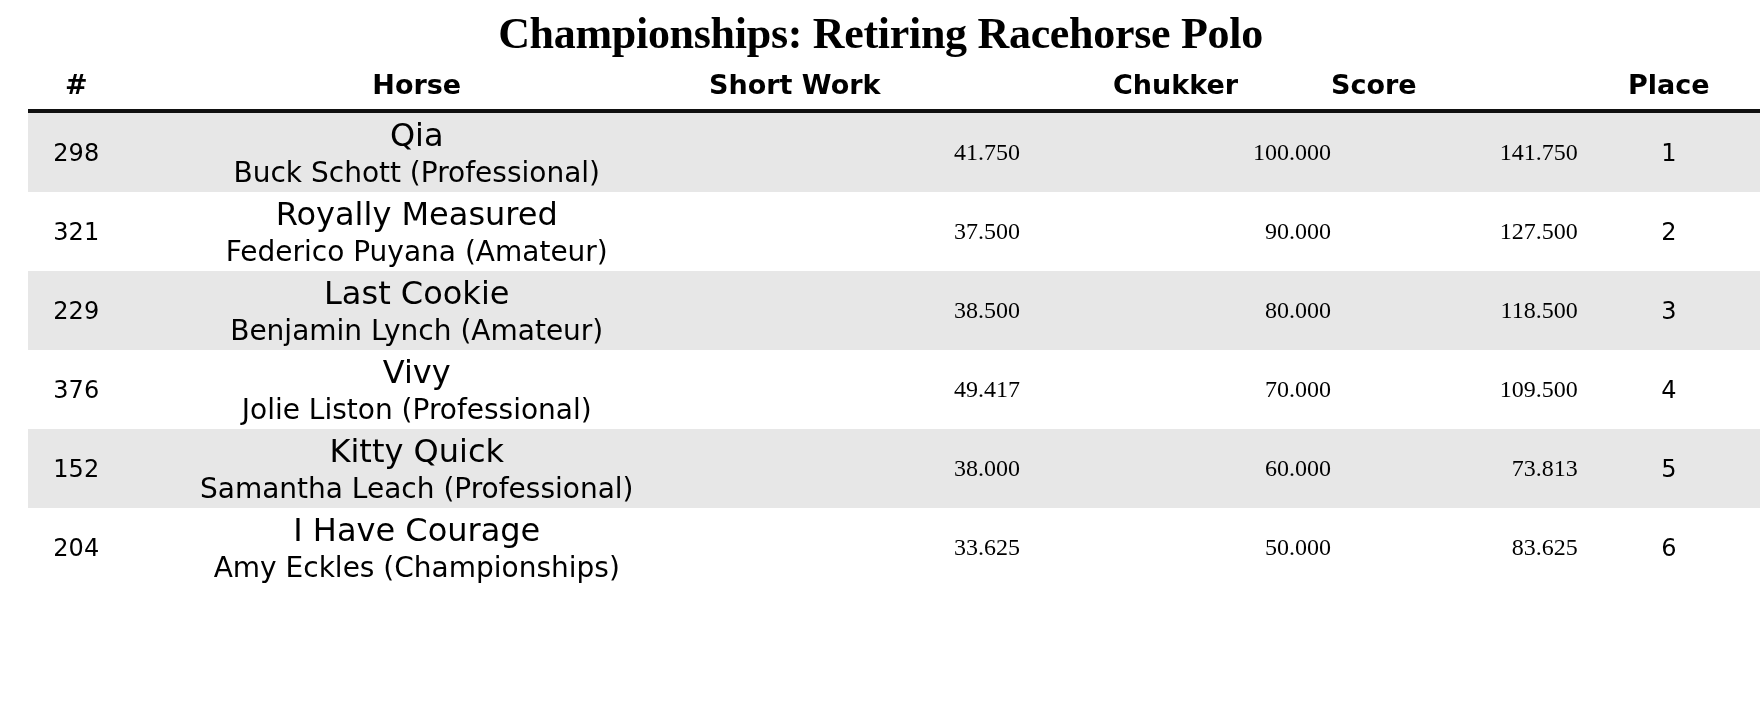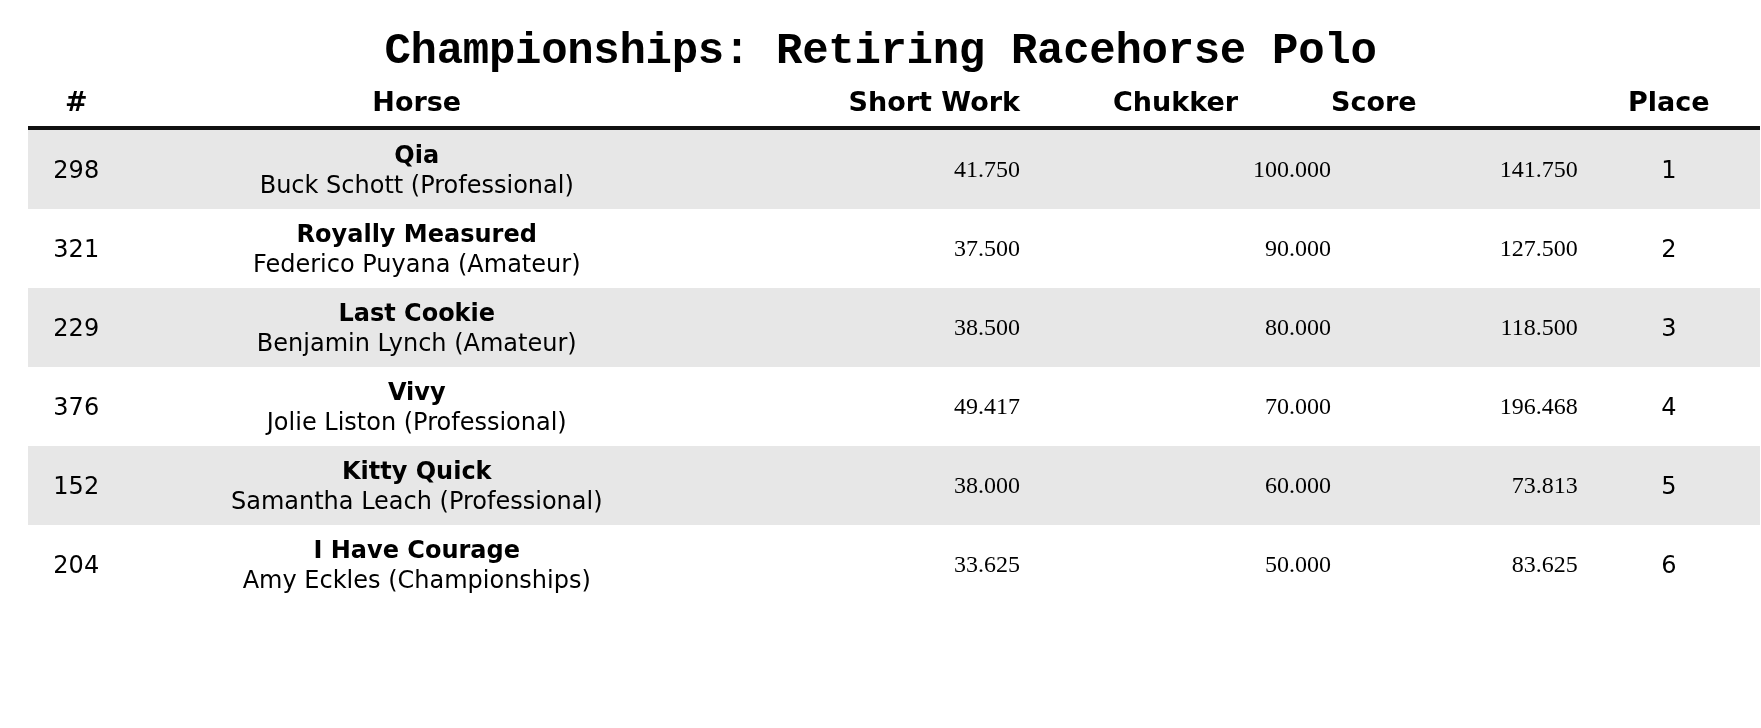--- a/index.html
+++ b/index.html
@@ -18,71 +18,71 @@
     position: relative;
     width: 1761px;
     height: 728px;
     box-sizing: border-box;
   }
   .title {
     text-align: center;
     font-size: 44px;
     font-weight: bold;
     letter-spacing: -0.3px;
-    padding-top: 26px;
+    padding-top: 8px;
     padding-bottom: 8px;
     color: #000000;
-    font-family: Liberation Mono, monospace;
+    font-family: Liberation Serif, serif;
   }
   table.results {
     border-collapse: collapse;
     width: 1732px;
     margin-left: 28px;
     table-layout: fixed;
   }
   table.results thead th {
     font-size: 27px;
     font-weight: bold;
     color: #000000;
     padding: 2px 0 9px 0;
     vertical-align: bottom;
   }
   table.results thead tr {
     border-bottom: 4px solid #111111;
   }
   th.col-num   { width: 90px;  text-align: center; }
   th.col-horse { width: 545px; text-align: center; }
-  th.col-short { width: 290px; text-align: right; }
+  th.col-short { width: 290px; text-align: left; }
   th.col-chuk  { width: 290px; text-align: center; }
   th.col-score { width: 230px; text-align: left; }
   th.col-place { width: 170px; text-align: center; }
 
   table.results tbody td {
     font-size: 24px;
     padding: 0;
     height: 79px;
     vertical-align: middle;
     color: #000000;
   }
   tr.shaded td { background: #e7e7e7; }
   tr.plain td  { background: #ffffff; }
 
   td.num   { text-align: center; font-size: 24px; }
   td.horse { text-align: center; line-height: 1.25; }
   td.val   { text-align: right; font-size: 24px; font-family: Liberation Serif, serif; }
   td.place { text-align: center; font-size: 24px; }
 
   .horse-name {
-    font-weight: bold;
-    font-size: 24px;
+    font-weight: normal;
+    font-size: 32px;
     display: block;
   }
   .rider-name {
     font-weight: normal;
-    font-size: 24px;
+    font-size: 28px;
     display: block;
   }
 </style>
 </head>
 <body>
 
 <div class="page">
 
   <div class="title">Championships: Retiring Racehorse Polo</div>
 
@@ -136,21 +136,21 @@
       </tr>
 
       <tr class="plain">
         <td class="num">376</td>
         <td class="horse">
           <span class="horse-name">Vivy</span>
           <span class="rider-name">Jolie Liston (Professional)</span>
         </td>
         <td class="val">49.417</td>
         <td class="val">70.000</td>
-        <td class="val">196.468</td>
+        <td class="val">109.500</td>
         <td class="place">4</td>
       </tr>
 
       <tr class="shaded">
         <td class="num">152</td>
         <td class="horse">
           <span class="horse-name">Kitty Quick</span>
           <span class="rider-name">Samantha Leach (Professional)</span>
         </td>
         <td class="val">38.000</td>

